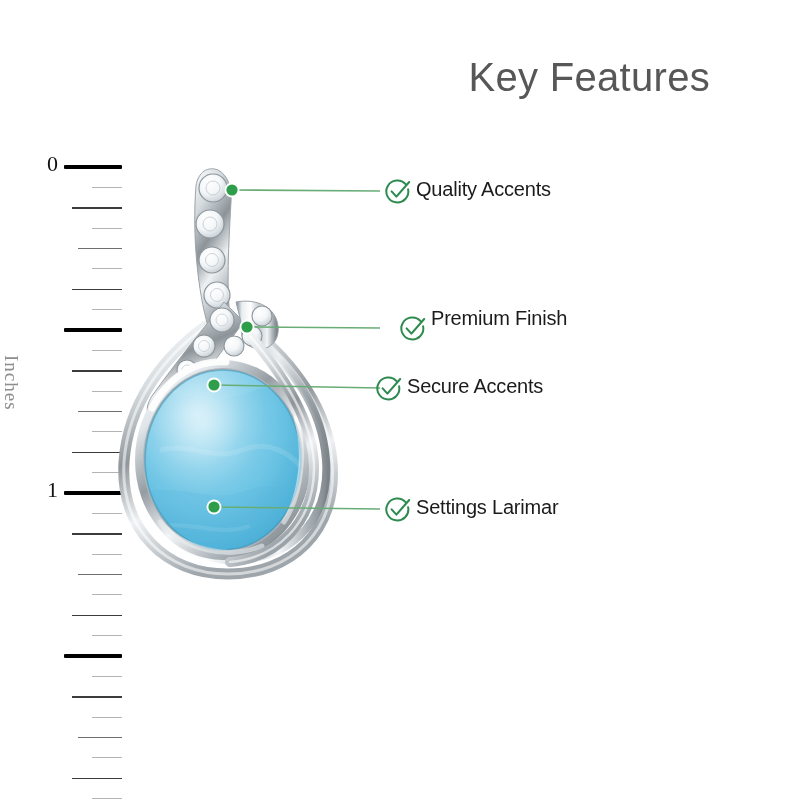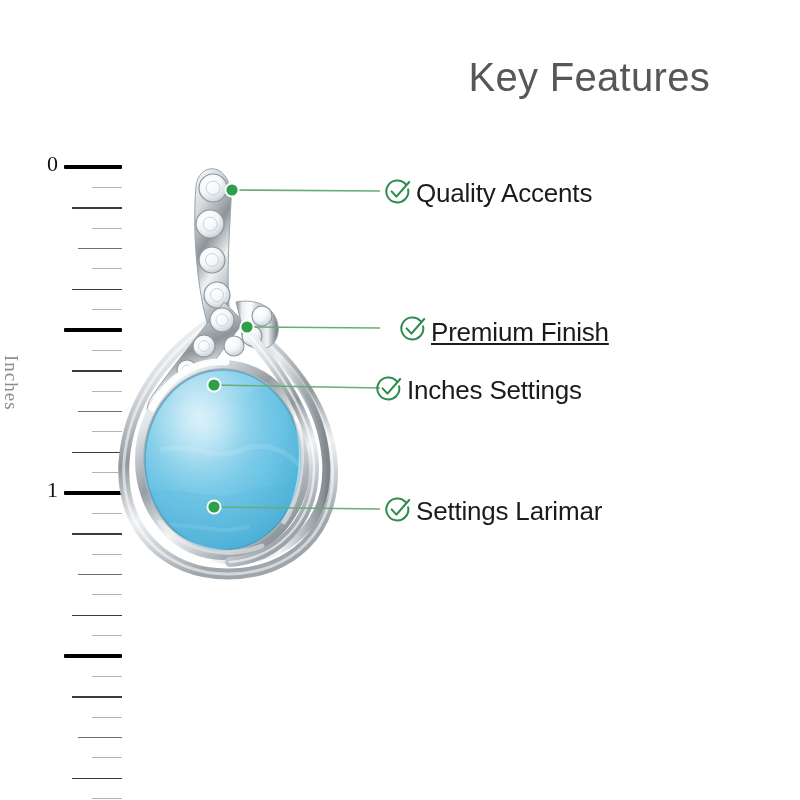--- a/index.html
+++ b/index.html
@@ -86,21 +86,21 @@
   
   #pendant {
     position: absolute;
     left: 100px;
     top: 150px;
     width: 270px;
     height: 440px;
   }
   .callout-label {
     position: absolute;
-    font-size: 26px;
+    font-size: 20px;
     color: #1b1b1b;
     font-family: "Liberation Sans", sans-serif;
     white-space: nowrap;
     letter-spacing: -0.2px;
   }
   .callout-check {
     position: absolute;
     width: 30px;
     height: 30px;
   }
@@ -300,26 +300,26 @@
   <div id="callout-layer">
       <div class="callout-check" style="left: 383px; top: 176px;"><svg width="30" height="30" viewBox="0 0 30 30">
           <path d="M22.6 8.2 A11 11 0 1 0 25.1 13.2" fill="none" stroke="#2e8b4f" stroke-width="2" stroke-linecap="round"></path>
           <path d="M8.6 15.4 L13.4 20.6 L26.2 6.0" fill="none" stroke="#2e8b4f" stroke-width="2.1" stroke-linecap="round" stroke-linejoin="round"></path>
         </svg></div>
       <div class="callout-label" style="left: 416px; top: 178px;">Quality Accents</div>
       <div class="callout-check" style="left: 398px; top: 313px;"><svg width="30" height="30" viewBox="0 0 30 30">
           <path d="M22.6 8.2 A11 11 0 1 0 25.1 13.2" fill="none" stroke="#2e8b4f" stroke-width="2" stroke-linecap="round"></path>
           <path d="M8.6 15.4 L13.4 20.6 L26.2 6.0" fill="none" stroke="#2e8b4f" stroke-width="2.1" stroke-linecap="round" stroke-linejoin="round"></path>
         </svg></div>
-      <div class="callout-label" style="left: 431px; top: 317px; text-decoration: underline;">Premium Finish</div>
+      <div class="callout-label" style="left: 431px; top: 307px;">Premium Finish</div>
       <div class="callout-check" style="left: 374px; top: 373px;"><svg width="30" height="30" viewBox="0 0 30 30">
           <path d="M22.6 8.2 A11 11 0 1 0 25.1 13.2" fill="none" stroke="#2e8b4f" stroke-width="2" stroke-linecap="round"></path>
           <path d="M8.6 15.4 L13.4 20.6 L26.2 6.0" fill="none" stroke="#2e8b4f" stroke-width="2.1" stroke-linecap="round" stroke-linejoin="round"></path>
         </svg></div>
-      <div class="callout-label" style="left: 407px; top: 375px;">Inches Settings</div>
+      <div class="callout-label" style="left: 407px; top: 375px;">Secure Accents</div>
       <div class="callout-check" style="left: 383px; top: 494px;"><svg width="30" height="30" viewBox="0 0 30 30">
           <path d="M22.6 8.2 A11 11 0 1 0 25.1 13.2" fill="none" stroke="#2e8b4f" stroke-width="2" stroke-linecap="round"></path>
           <path d="M8.6 15.4 L13.4 20.6 L26.2 6.0" fill="none" stroke="#2e8b4f" stroke-width="2.1" stroke-linecap="round" stroke-linejoin="round"></path>
         </svg></div>
       <div class="callout-label" style="left: 416px; top: 496px;">Settings Larimar</div>
     </div>
 
 </div>
 
 </body></html>

